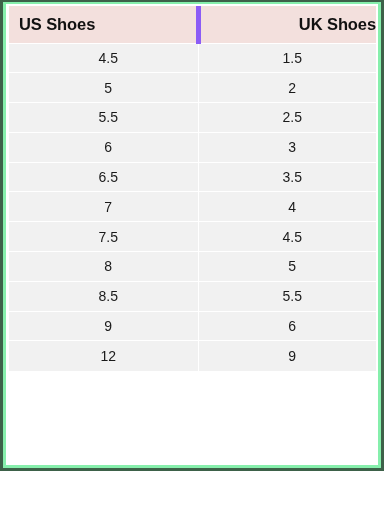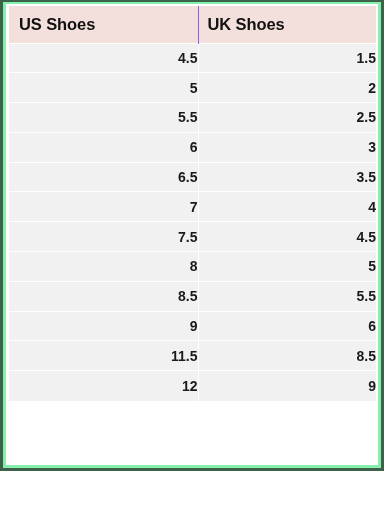--- a/index.html
+++ b/index.html
@@ -42,32 +42,32 @@
     padding:0 0 0 10px;
     letter-spacing:-0.1px;
     vertical-align:middle;
     border:0;
   }
   thead th.col2 { padding-left:9px; }
   tbody td {
     background:#f1f1f1;
     color:#1a1a1a;
     font-size:14px;
-    font-weight:bold;
-    text-align:right;
+    font-weight:normal;
+    text-align:center;
     height:29.8px;
     padding:0 0 0 10px;
     vertical-align:middle;
     border-top:1px solid #ffffff;
     border-left:0; border-right:0; border-bottom:0;
   }
   tbody td.col2 {
     border-left:1px solid #ffffff;
   }
-  thead th.col2 { border-left:1px solid #8b5cf6; }
+  thead th.col2 { border-left:5px solid #8b5cf6;text-align:right; }
   tbody tr:first-child td { border-top:1px solid #ffffff; }
 </style>
 </head>
 <body>
 
 <div id="frame" style="--frame: #3d6149;">
   <div id="inset">
     <table id="size-table">
       <colgroup>
         <col class="c1">
@@ -114,23 +114,19 @@
           </tr>
           <tr>
             <td>8.5</td>
             <td class="col2">5.5</td>
           </tr>
           <tr>
             <td>9</td>
             <td class="col2">6</td>
           </tr>
           <tr>
-            <td>11.5</td>
-            <td class="col2">8.5</td>
-          </tr>
-          <tr>
             <td>12</td>
             <td class="col2">9</td>
           </tr>
         </tbody>
     </table>
   </div>
 </div>
 
 </body></html>

